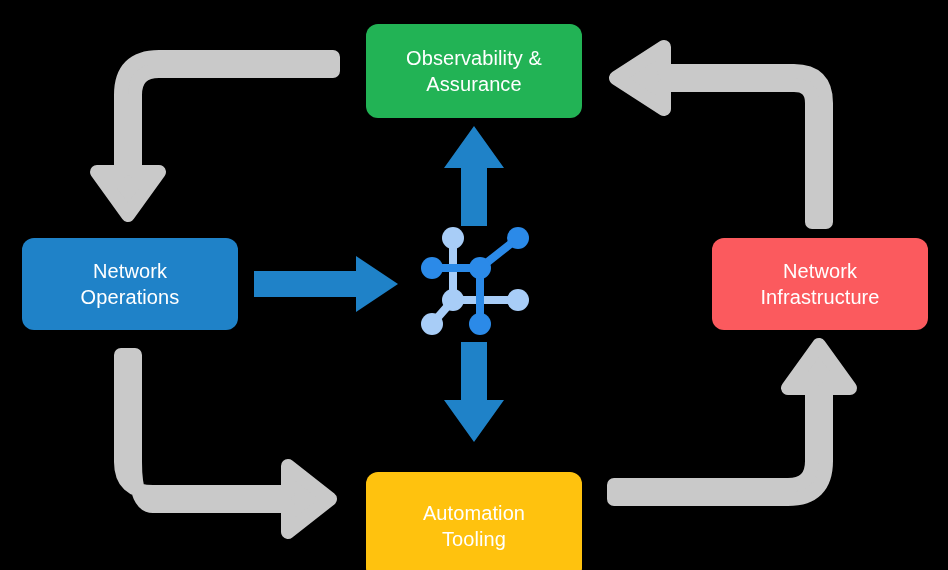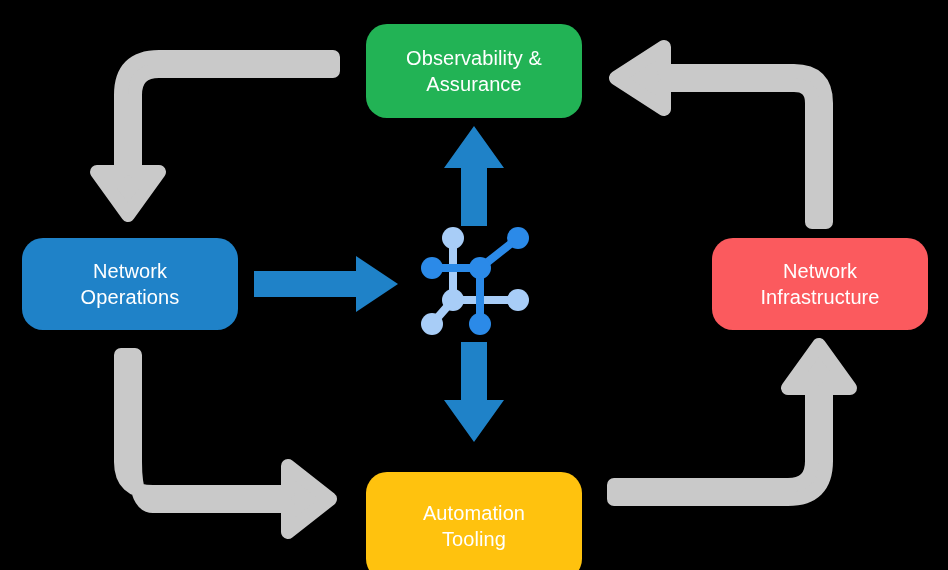--- a/index.html
+++ b/index.html
@@ -19,21 +19,21 @@
     width: 948px;
     height: 570px;
     background: #000000;
   }
   .node-box {
     position: absolute;
     display: flex;
     align-items: center;
     justify-content: center;
     text-align: center;
-    border-radius: 21px;
+    border-radius: 12px;
     color: #ffffff;
     font-size: 20px;
     line-height: 1.32;
     font-weight: 400;
     letter-spacing: 0.1px;
     box-sizing: border-box;
     padding: 24px 10px;
     font-family: "Liberation Sans", sans-serif;
   }
   .node-label {

